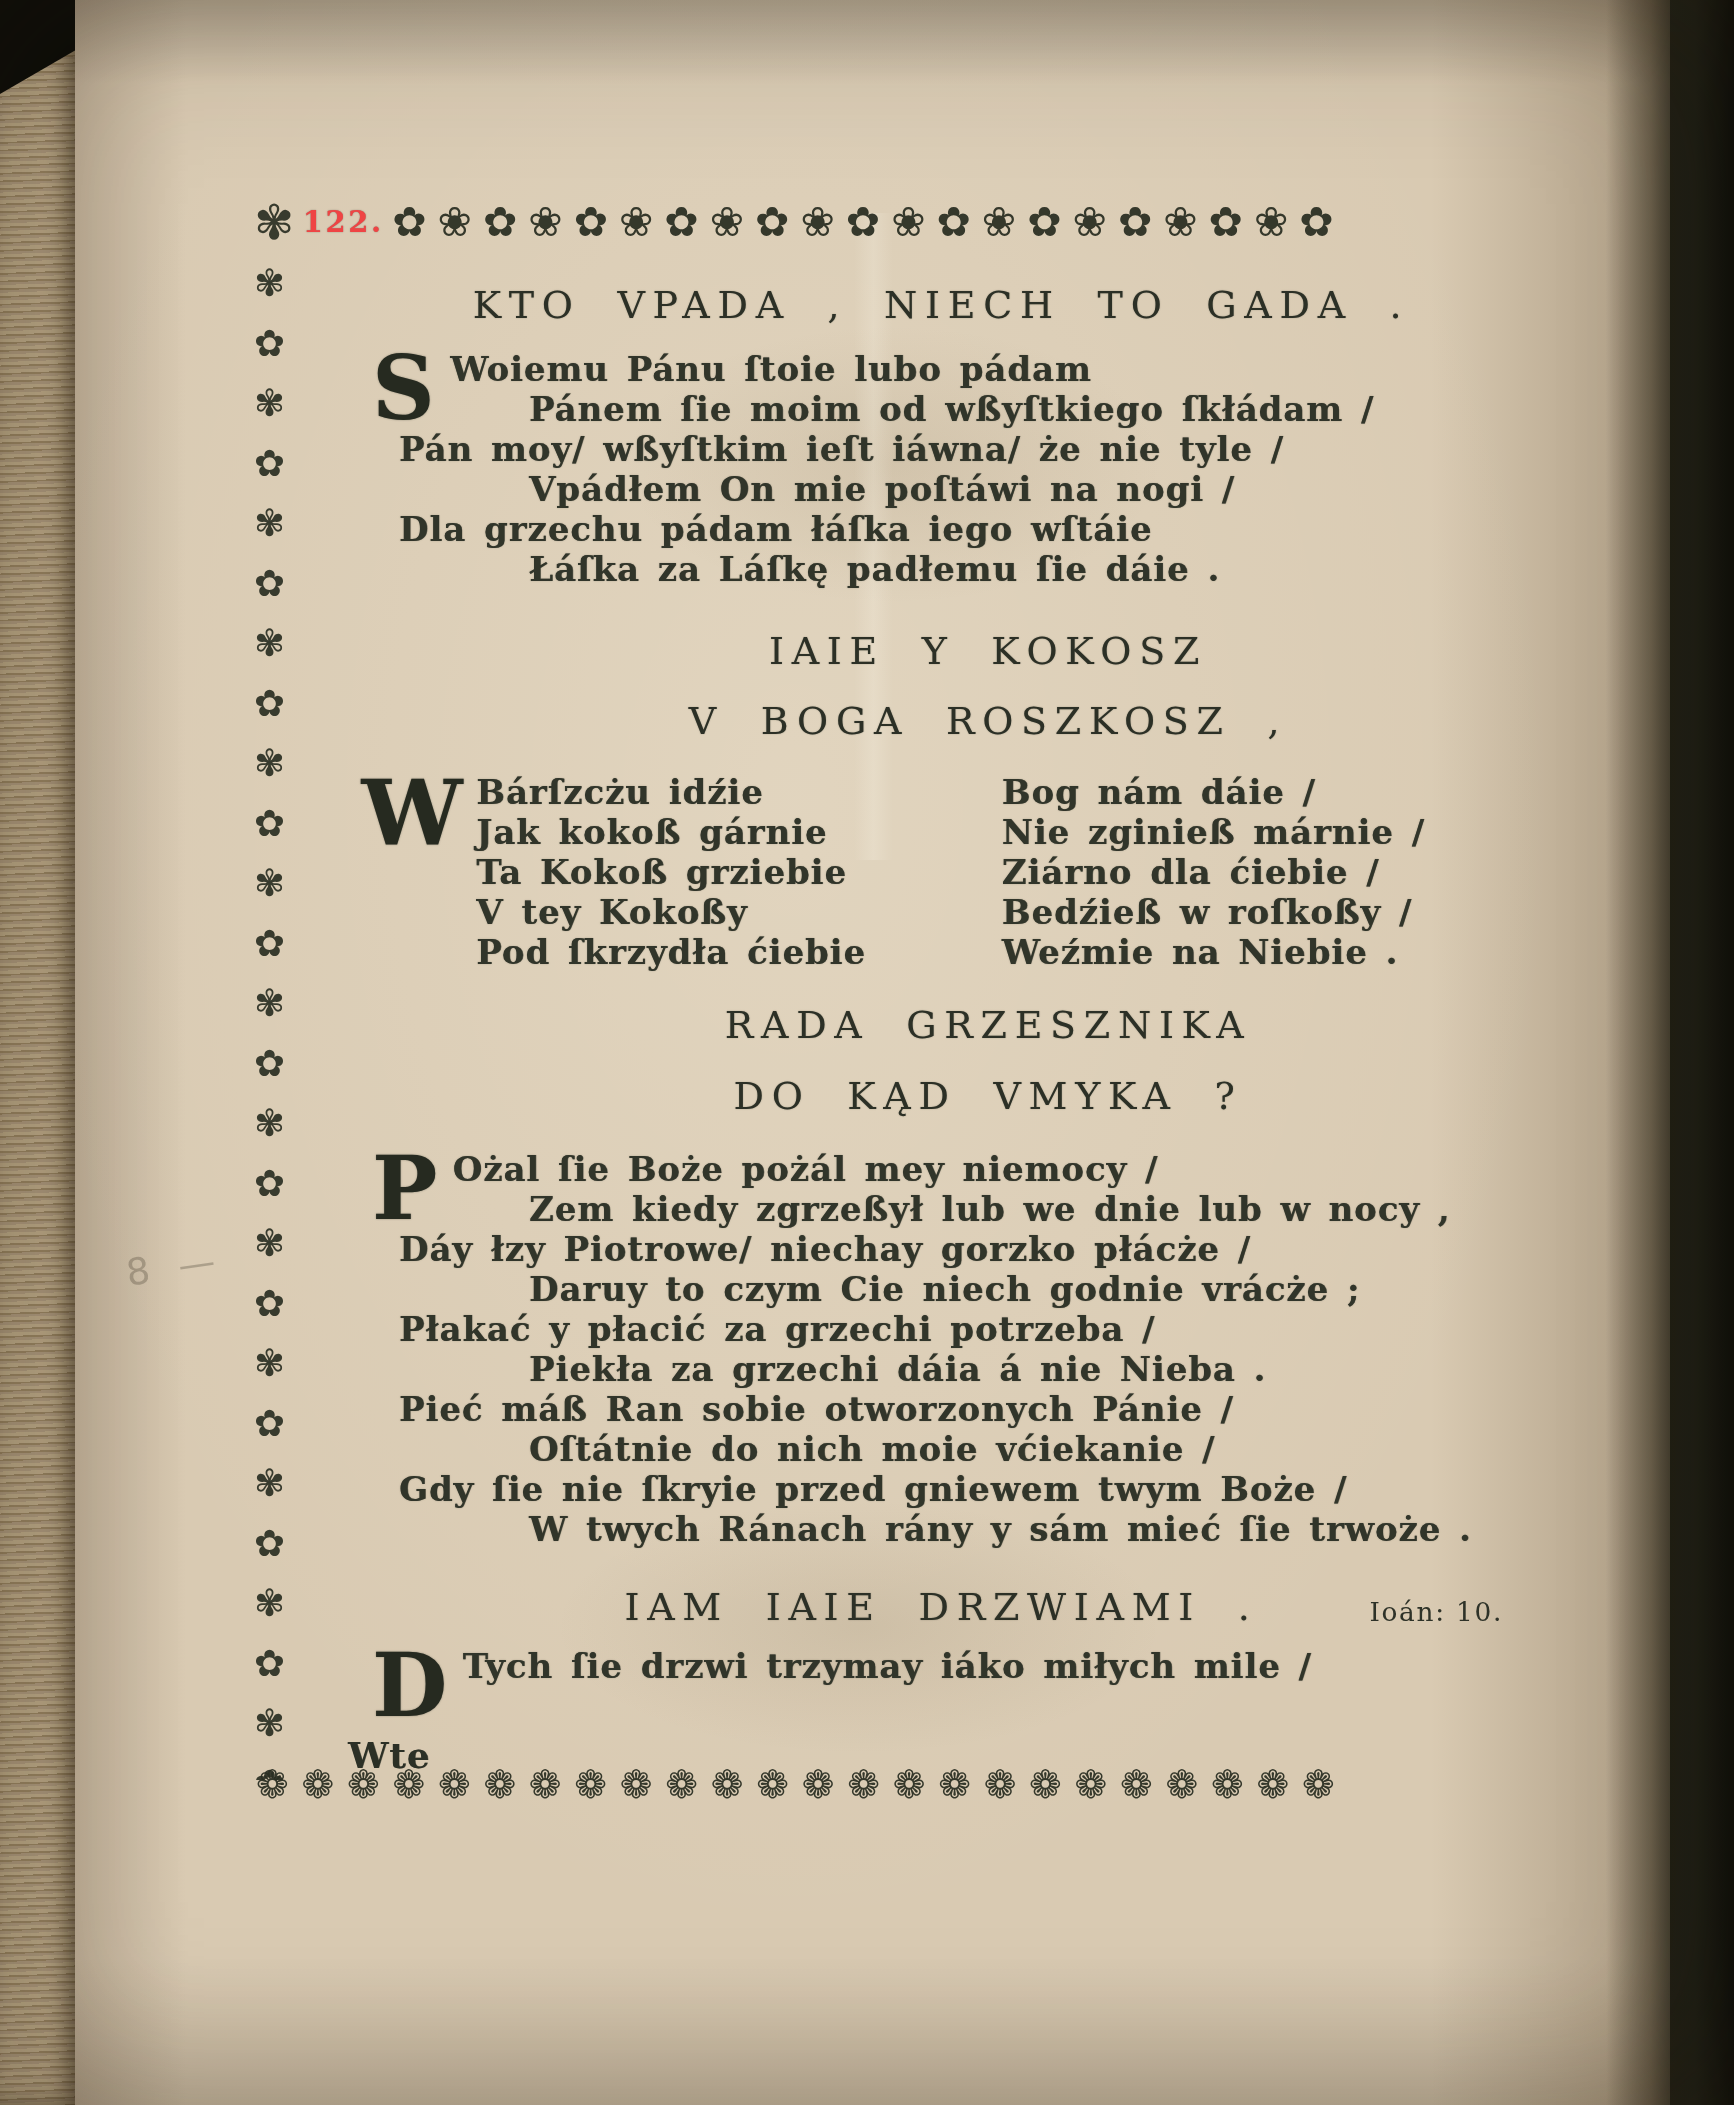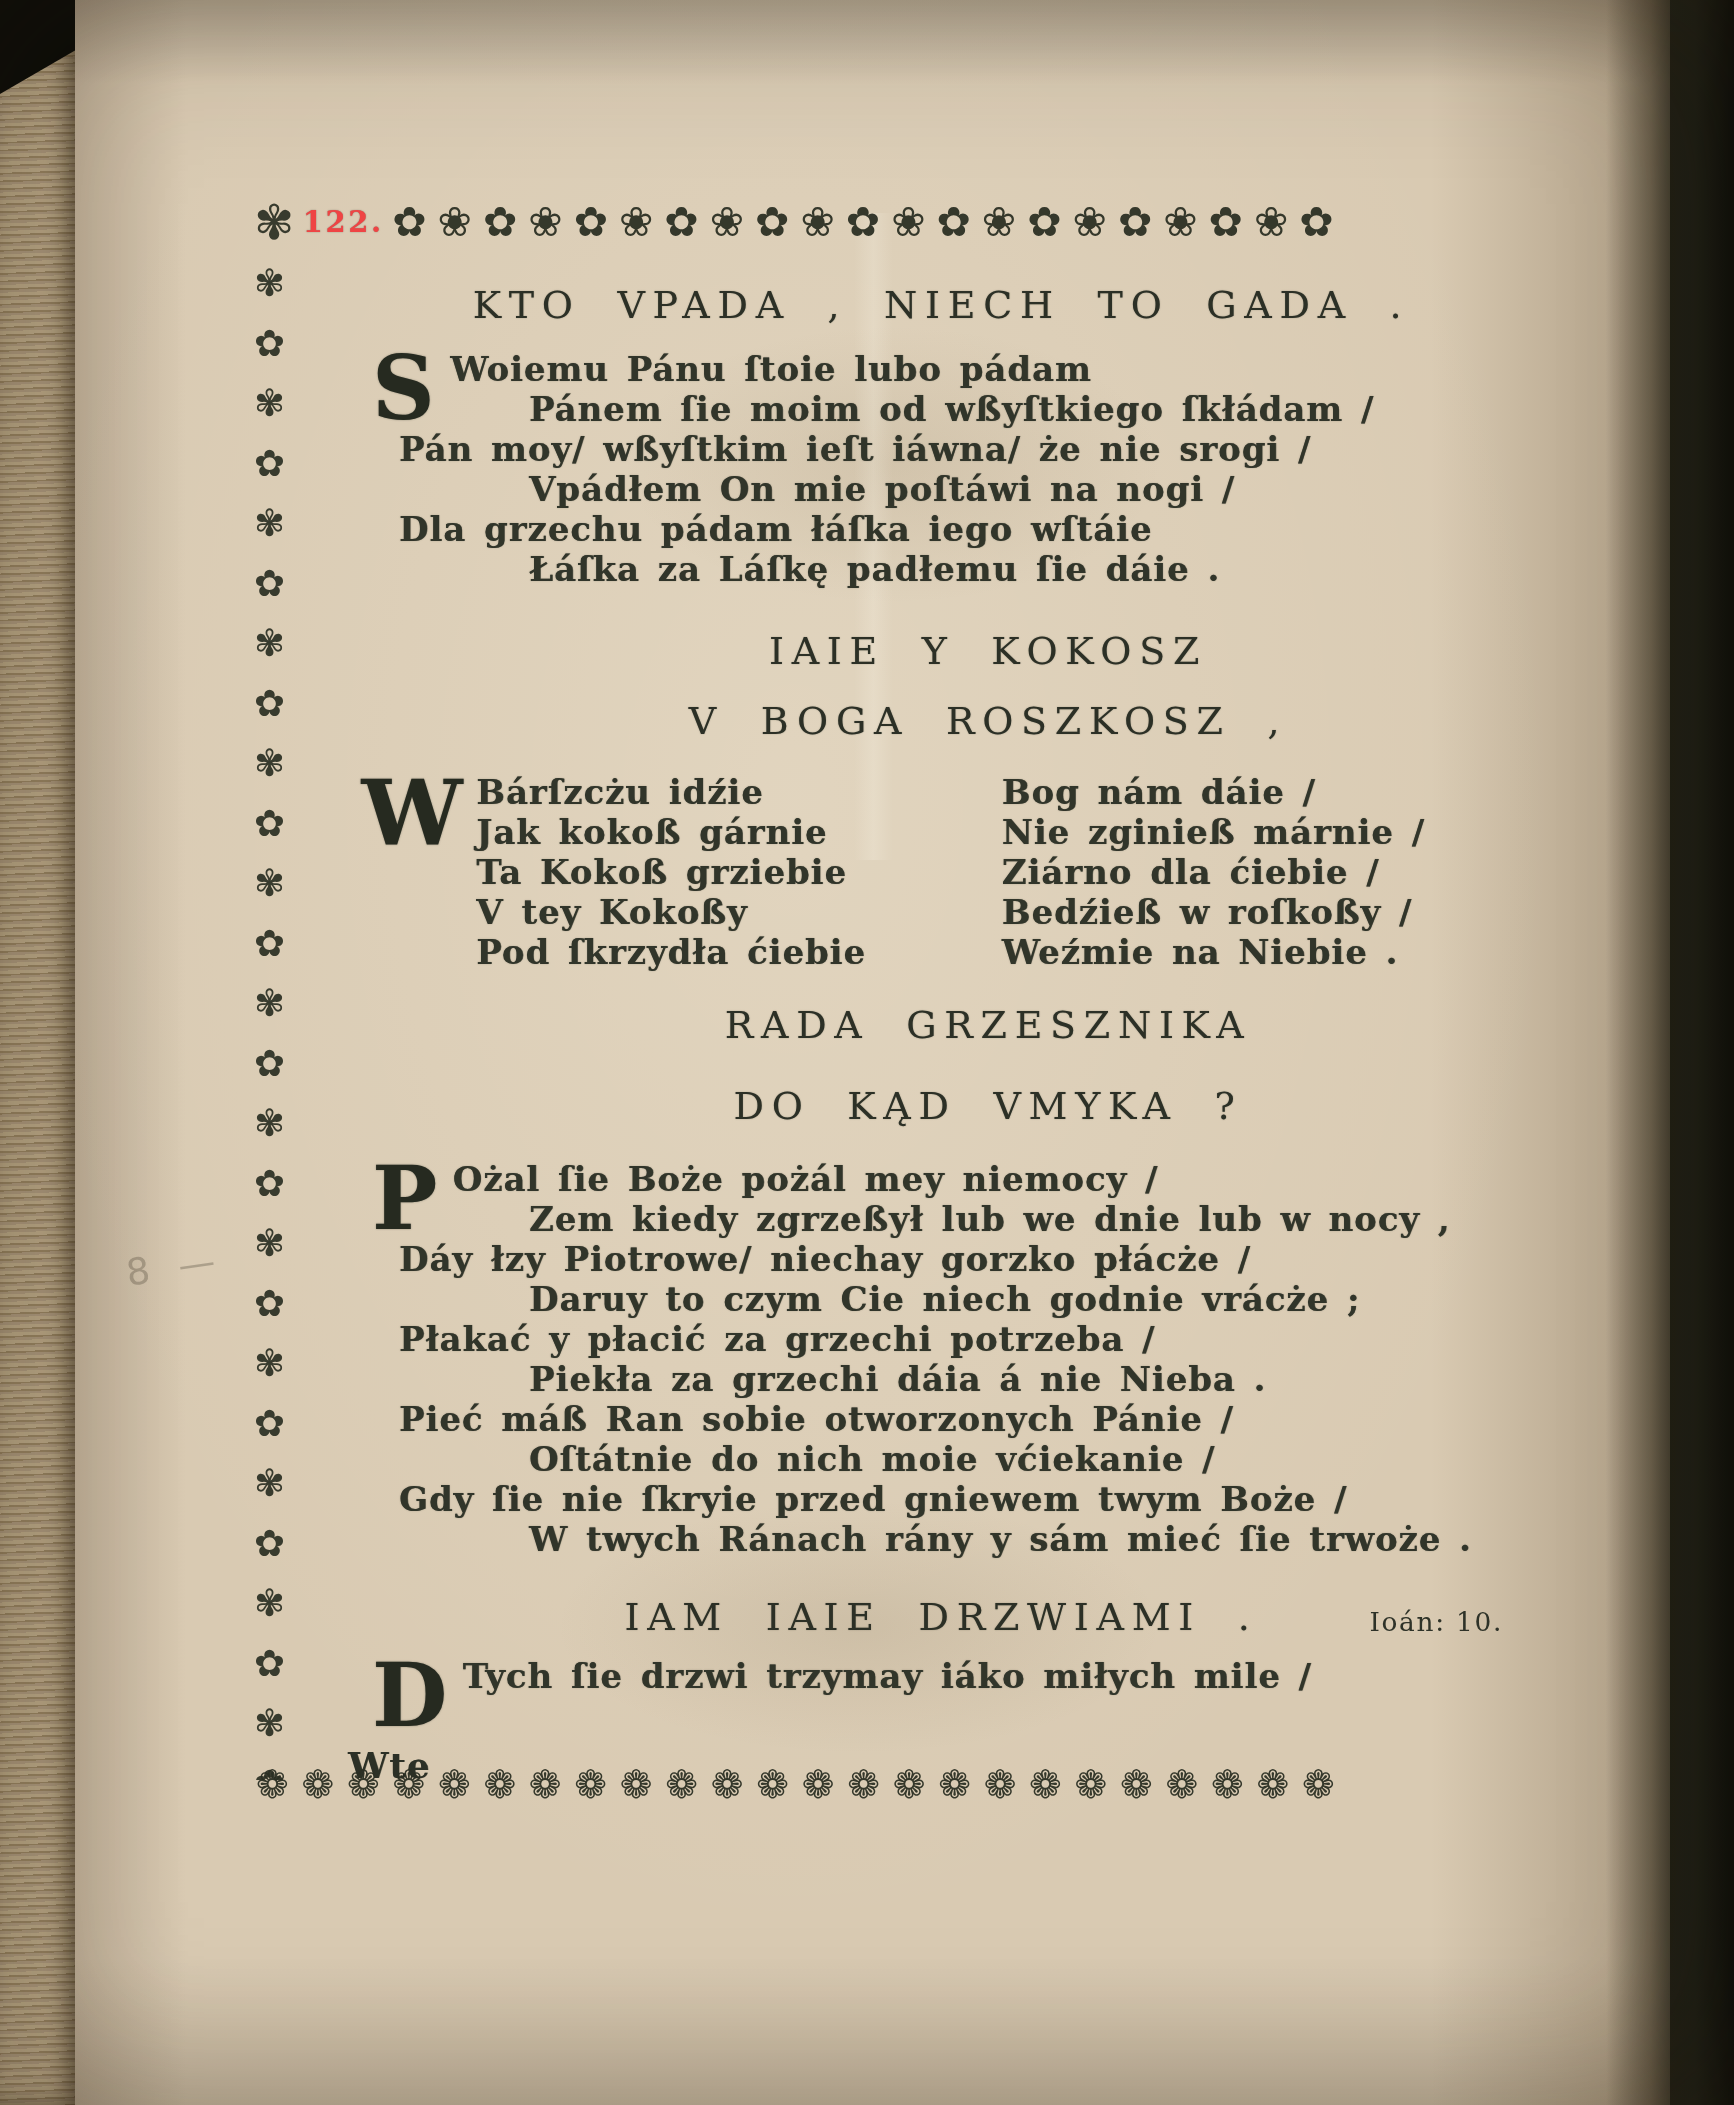--- a/index.html
+++ b/index.html
@@ -124,21 +124,21 @@
 ✾
 ✿</div>
 
   <div class="text-area">
 
     <h2 class="head" style="margin-top:12px">KTO VPADA , NIECH TO GADA .</h2>
     <div class="poem">
       <span class="dropcap">S</span>
       <div class="pline">Woiemu Pánu ſtoie lubo pádam</div>
       <div class="pline i1">Pánem ſie moim od wßyſtkiego ſkłádam /</div>
-      <div class="pline">Pán moy/ wßyſtkim ieſt iáwna/ że nie srogi /</div>
+      <div class="pline">Pán moy/ wßyſtkim ieſt iáwna/ że nie tyle /</div>
       <div class="pline i1">Vpádłem On mie poſtáwi na nogi /</div>
       <div class="pline">Dla grzechu pádam łáſka iego wſtáie</div>
       <div class="pline i1">Łáſka za Láſkę padłemu ſie dáie .</div>
     </div>
 
     <h2 class="head shift-r" style="margin-top:40px">IAIE Y KOKOSZ</h2>
     <h2 class="head shift-r" style="margin-top:25.6px">V BOGA ROSZKOSZ ,</h2>
     <div class="twocol">
       <span class="dropcap">W</span>
       <div class="cols">
@@ -153,21 +153,21 @@
           <div class="pline">Bog nám dáie /</div>
           <div class="pline">Nie zginieß márnie /</div>
           <div class="pline">Ziárno dla ćiebie /</div>
           <div class="pline">Bedźieß w roſkoßy /</div>
           <div class="pline">Weźmie na Niebie .</div>
         </div>
       </div>
     </div>
 
     <h2 class="head shift-r" style="margin-top:31px">RADA GRZESZNIKA</h2>
-    <h2 class="head shift-r" style="margin-top:37px">DO KĄD VMYKA ?</h2>
+    <h2 class="head shift-r" style="margin-top:27px">DO KĄD VMYKA ?</h2>
     <div class="poem" style="margin-top:31px">
       <span class="dropcap">P</span>
       <div class="pline">Ożal ſie Boże pożál mey niemocy /</div>
       <div class="pline i1">Zem kiedy zgrzeßył lub we dnie lub w nocy ,</div>
       <div class="pline">Dáy łzy Piotrowe/ niechay gorzko płácże /</div>
       <div class="pline i1">Daruy to czym Cie niech godnie vrácże ;</div>
       <div class="pline">Płakać y płacić za grzechi potrzeba /</div>
       <div class="pline i1">Piekła za grzechi dáia á nie Nieba .</div>
       <div class="pline">Pieć máß Ran sobie otworzonych Pánie /</div>
       <div class="pline i1">Oſtátnie do nich moie vćiekanie /</div>

